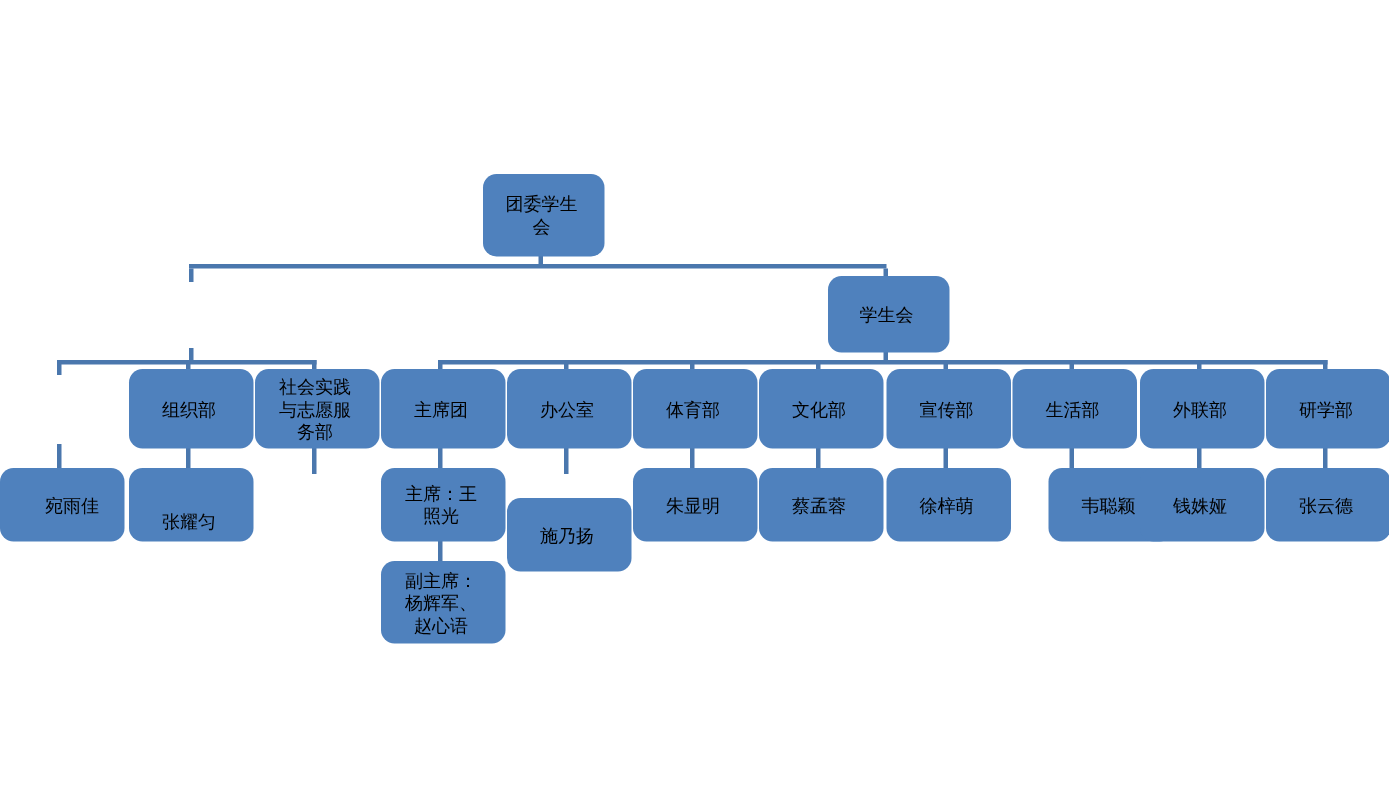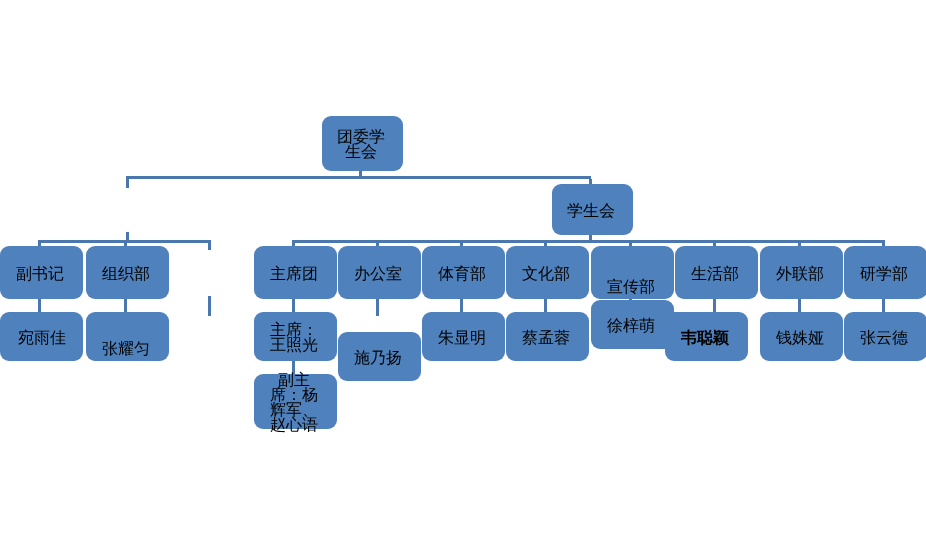--- a/index.html
+++ b/index.html
@@ -3,21 +3,21 @@
 <meta charset="utf-8">
 <style>
   html,body{margin:0;padding:0;background:#ffffff;}
   #canvas{
     position:relative;width:926px;height:540px;background:#ffffff;overflow:hidden;
     font-family:"Liberation Sans",sans-serif;color:#000;
   }
   .node{
     position:absolute;z-index:2;
     display:flex;align-items:center;justify-content:center;
-    text-align:center;font-size:16px;line-height:15px;
+    text-align:center;font-size:12px;line-height:15px;
     background:linear-gradient(135deg,#ffffff 35%,#e6edf6 100%);
     border:2px solid #4f81bd;border-radius:7px;
     padding:0 9px;box-sizing:border-box;
   }
   .node::before{
     content:"";position:absolute;z-index:-1;
     top:-6px;right:-8px;bottom:-5px;left:-5px;
     background:#4f81bd;border-radius:9px;
   }
   .stub{position:absolute;width:3px;background:#4a77ad;z-index:1;}
@@ -51,39 +51,39 @@
   <div class="stub" style="left:208px;top:240px;height:10px;"></div>
   <div class="stub" style="left:292px;top:240px;height:10px;"></div>
   <div class="stub" style="left:376px;top:240px;height:10px;"></div>
   <div class="stub" style="left:460px;top:240px;height:10px;"></div>
   <div class="stub" style="left:544px;top:240px;height:10px;"></div>
   <div class="stub" style="left:629px;top:240px;height:10px;"></div>
   <div class="stub" style="left:713px;top:240px;height:10px;"></div>
   <div class="stub" style="left:798px;top:240px;height:10px;"></div>
   <div class="stub" style="left:882px;top:240px;height:10px;"></div>
 
-  <div class="node" style="left:3px;top:250px;width:74px;height:46px;">
-      <span>副书记</span>
-    </div>
   <div class="node" style="left:89px;top:250px;width:74px;height:46px;">
       <span>组织部</span>
+    </div>
+  <div class="node" style="left:173px;top:250px;width:74px;height:46px;">
+      <span>社会实践与志愿服务部</span>
     </div>
   <div class="node" style="left:257px;top:250px;width:74px;height:46px;">
       <span>主席团</span>
     </div>
   <div class="node" style="left:341px;top:250px;width:74px;height:46px;">
       <span>办公室</span>
     </div>
   <div class="node" style="left:509px;top:250px;width:74px;height:46px;">
       <span>文化部</span>
     </div>
   <div class="node" style="left:425px;top:250px;width:74px;height:46px;">
       <span>体育部</span>
     </div>
-  <div class="node" style="left:594px;top:250px;width:74px;height:46px;align-items:flex-end;">
+  <div class="node" style="left:594px;top:250px;width:74px;height:46px;">
       <span>宣传部</span>
     </div>
   <div class="node" style="left:678px;top:250px;width:74px;height:46px;">
       <span>生活部</span>
     </div>
   <div class="node" style="left:763px;top:250px;width:74px;height:46px;font-family:Liberation Serif, serif;">
       <span>外联部</span>
     </div>
   <div class="node" style="left:847px;top:250px;width:74px;height:46px;">
       <span>研学部</span>
@@ -112,24 +112,24 @@
     </div>
   <div class="node" style="left:341px;top:336px;width:74px;height:42px;">
       <span>施乃扬</span>
     </div>
   <div class="node" style="left:425px;top:316px;width:74px;height:42px;">
       <span>朱显明</span>
     </div>
   <div class="node" style="left:509px;top:316px;width:74px;height:42px;">
       <span>蔡孟蓉</span>
     </div>
-  <div class="node" style="left:594px;top:304px;width:74px;height:42px;">
+  <div class="node" style="left:594px;top:316px;width:74px;height:42px;">
       <span>徐梓萌</span>
     </div>
-  <div class="node" style="left:668px;top:316px;width:74px;height:42px;font-weight:bold;">
+  <div class="node" style="left:702px;top:316px;width:74px;height:42px;">
       <span>韦聪颖</span>
     </div>
   <div class="node" style="left:763px;top:316px;width:74px;height:42px;align-items:center;">
       <span>钱姝娅</span>
     </div>
   <div class="node" style="left:847px;top:316px;width:74px;height:42px;">
       <span>张云德</span>
     </div>
 
   <div class="stub" style="left:292px;top:358px;height:20px;"></div>

